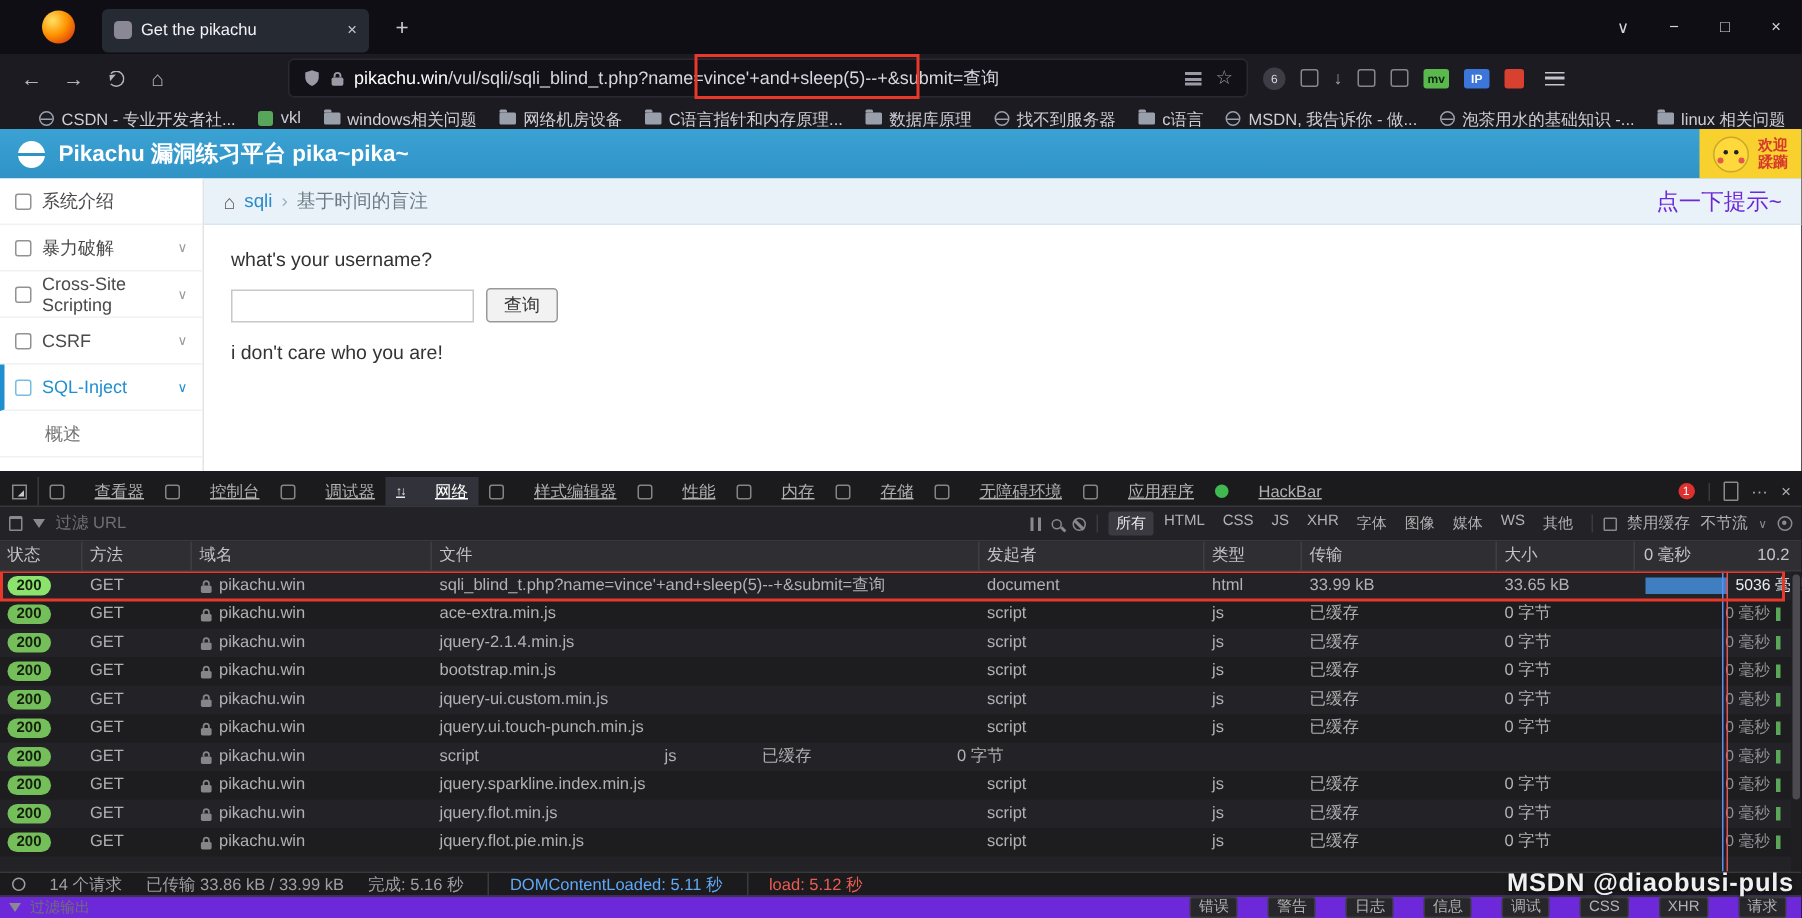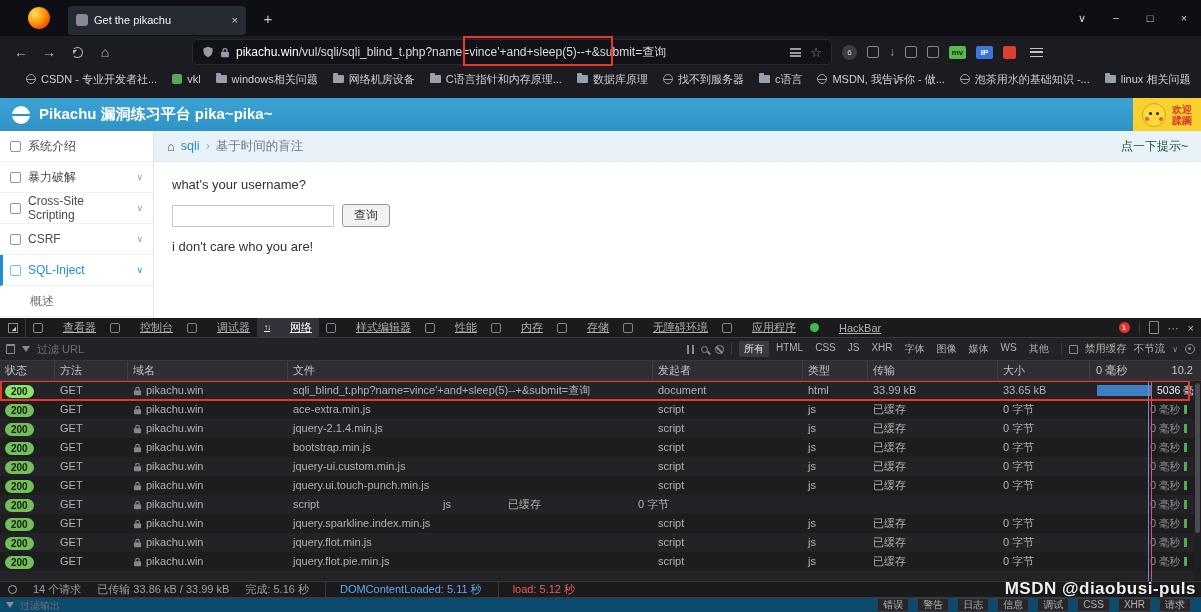--- a/index.html
+++ b/index.html
@@ -49,49 +49,49 @@
 
   .bookmarksbar { height:22px; background:#1c1b22; display:flex; align-items:center; padding:0 26px; gap:15px; overflow:hidden; }
   .bm { display:flex; align-items:center; gap:5px; font-size:11px; color:#cfced6; white-space:nowrap; }
   .ic-folder { width:11px; height:8px; background:#9aa0ab; border-radius:1px; position:relative; flex:none; }
   .ic-folder::before { content:""; position:absolute; top:-2px; left:0; width:5px; height:2px; background:#9aa0ab; border-radius:1px 1px 0 0; }
   .ic-globe { width:10px; height:10px; border:1px solid #9aa0ab; border-radius:50%; position:relative; flex:none; }
   .ic-globe::after { content:""; position:absolute; left:0; right:0; top:3.5px; height:1px; background:#9aa0ab; }
   .ic-site { width:10px; height:10px; background:#58a55c; border-radius:2px; flex:none; }
 
   
-  .page { position:absolute; top:98px; left:0; width:1201px; height:228px; background:#ffffff; }
+  .page { position:absolute; top:86px; left:0; width:1201px; height:228px; background:#ffffff; }
   .pk-header { height:33px; background:linear-gradient(180deg,#3ba2d4,#2f93c6); display:flex; align-items:center; padding:0 0 0 12px; }
   .pk-logo { width:18px; height:18px; background:#fff; border-radius:50%; position:relative; }
   .pk-logo::after { content:""; position:absolute; left:0; right:0; top:8px; height:2px; background:#2f93c6; }
   .pk-title { color:#fff; font-size:15px; font-weight:bold; margin-left:9px; }
   .welcome { margin-left:auto; height:33px; background:#f8d12f; display:flex; align-items:center; padding:0 9px; gap:6px; }
   .pika { width:24px; height:24px; background:#ffd93b; border:1px solid #caa82a; border-radius:50%; position:relative; }
   .pika::before, .pika::after { content:""; position:absolute; top:8px; width:3px; height:3px; background:#222; border-radius:50%; }
   .pika::before { left:6px; } .pika::after { right:6px; }
   .pika .cheek1, .pika .cheek2 { position:absolute; top:13px; width:4px; height:4px; background:#e4574a; border-radius:50%; }
   .cheek1 { left:2px; } .cheek2 { right:2px; }
   .welcome-txt { display:flex; flex-direction:column; line-height:11px; font-size:10px; font-weight:bold; color:#d63a2c; }
 
   .page-body { display:flex; height:195px; }
-  .sidebar { width:154px; border-right:1px solid #e4e4e4; background:#fff; }
+  .sidebar { width:136px; border-right:1px solid #e4e4e4; background:#fff; }
   .side-item { height:31px; display:flex; align-items:center; gap:7px; padding:0 10px; font-size:12px; color:#4a4a4a; border-bottom:1px solid #f1f1f1; }
   .side-ic { width:11px; height:11px; border:1px solid currentColor; border-radius:2px; opacity:.6; flex:none; }
   .side-chev { margin-left:auto; font-size:9px; color:#9a9a9a; }
   .side-item.active { color:#1f8fd0; border-left:3px solid #1f8fd0; padding-left:7px; }
   .side-item.active .side-chev { color:#1f8fd0; }
   .side-item.sub { padding-left:30px; color:#737373; }
 
   .main { flex:1; display:flex; flex-direction:column; }
   .breadcrumb { height:31px; background:#e9f2f8; border-bottom:1px solid #d7e7f0; display:flex; align-items:center; padding:0 13px; gap:6px; font-size:12.5px; }
   .bc-home { color:#555; font-size:13px; }
   .bc-link { color:#2a8bc8; }
   .bc-sep { color:#9ab3c2; }
   .bc-cur { color:#6b7b85; }
-  .bc-hint { margin-left:auto; color:#14532d; font-size:12px; }
+  .bc-hint { margin-left:auto; color:#6d28d9; font-size:15px; }
   .content { padding:15px 18px; font-size:13px; color:#333; }
   .content .prompt { margin-bottom:12px; }
   .form-row { display:flex; align-items:center; gap:8px; }
   .uname-input { width:162px; height:22px; border:1px solid #c8c8c8; background:#fff; }
   .search-btn { padding:2px 11px; border:1px solid #999; background:#f2f2f2; border-radius:3px; font-size:12px; color:#333; }
   .content .response { margin-top:12px; }
 
   
   .devtools { position:absolute; top:318px; left:0; width:1201px; height:294px; background:#232327; color:#b1b1b3; font-size:11px; }
   .dt-tabbar { height:20px; background:#1b1b1d; border-bottom:1px solid #38383d; display:flex; align-items:stretch; }
@@ -151,23 +151,23 @@
   .m-red { left:1151px; background:#e05555; }
   .row-annotation { position:absolute; left:0; top:-1px; width:1190px; height:21px; border:2px solid #e8382a; z-index:5; pointer-events:none; }
   .dt-scrollbar { position:absolute; right:0; top:0; bottom:0; width:7px; background:#1f1f22; }
   .dt-thumb { position:absolute; top:2px; left:1px; width:5px; height:150px; background:#4a4a50; border-radius:3px; }
 
   .dt-status { height:16px; background:#1b1b1d; border-top:1px solid #38383d; display:flex; align-items:center; gap:16px; padding:0 8px; font-size:11px; color:#9f9fa4; }
   .clock-ic { width:9px; height:9px; border:1px solid #9f9fa4; border-radius:50%; }
   .st-dcl { color:#5fa8f5; border-left:1px solid #3a3a3f; padding-left:14px; }
   .st-load { color:#eb5d52; border-left:1px solid #3a3a3f; padding-left:14px; }
 
-  .dt-console { height:15px; background:#0c4a6e; border-top:1px solid #38383d; display:flex; align-items:center; gap:6px; padding:0 6px; }
+  .dt-console { height:15px; background:#6d28d9; border-top:1px solid #38383d; display:flex; align-items:center; gap:6px; padding:0 6px; }
   .dt-console .dt-input { font-size:10px; width:90px; }
-  .cbtns { margin-left:auto; display:flex; gap:8px; padding-right:4px; }
+  .cbtns { margin-left:auto; display:flex; gap:20px; padding-right:4px; }
   .cbtn { font-size:10px; line-height:12px; padding:0 5px; color:#b1b1b3; background:#27272b; border:1px solid #3a3a3f; border-radius:2px; }
 
   .url-annotation { position:absolute; left:463px; top:36px; width:150px; height:30px; border:2px solid #e8382a; z-index:40; pointer-events:none; }
   .watermark { position:absolute; right:5px; bottom:13px; font-size:17px; font-weight:bold; color:#f0f0f3; text-shadow:0 1px 3px rgba(0,0,0,.65); z-index:50; letter-spacing:.5px; }
   svg { display:block; }
 </style>
 </head>
 <body>
 
 <div id="app">

